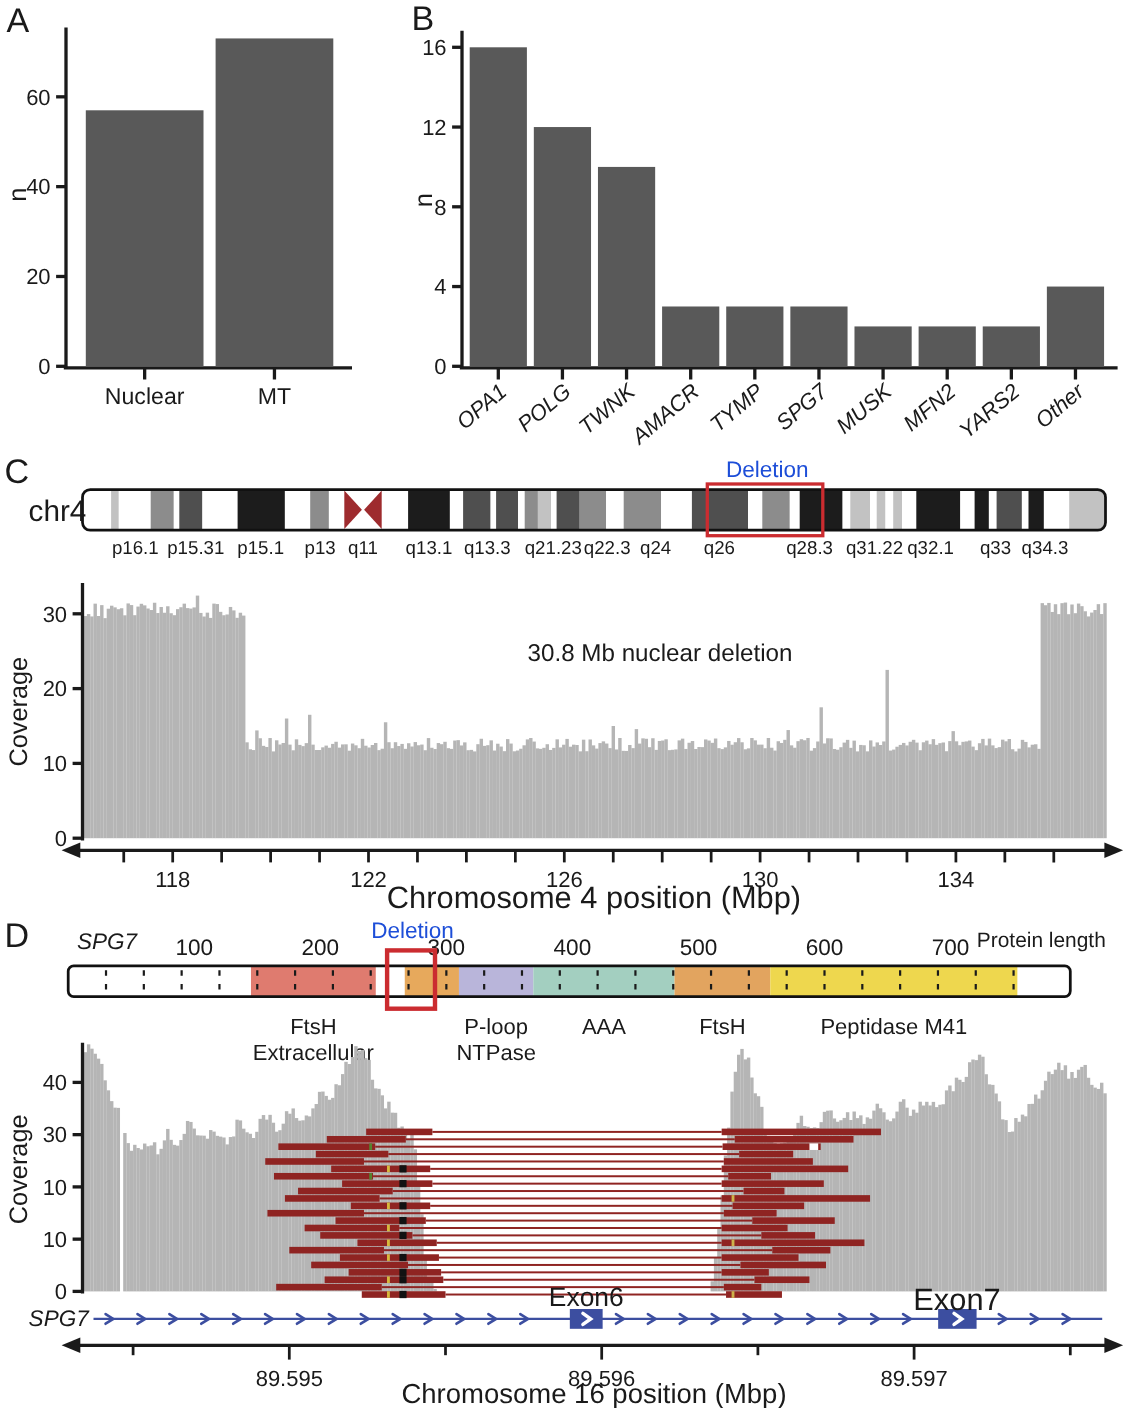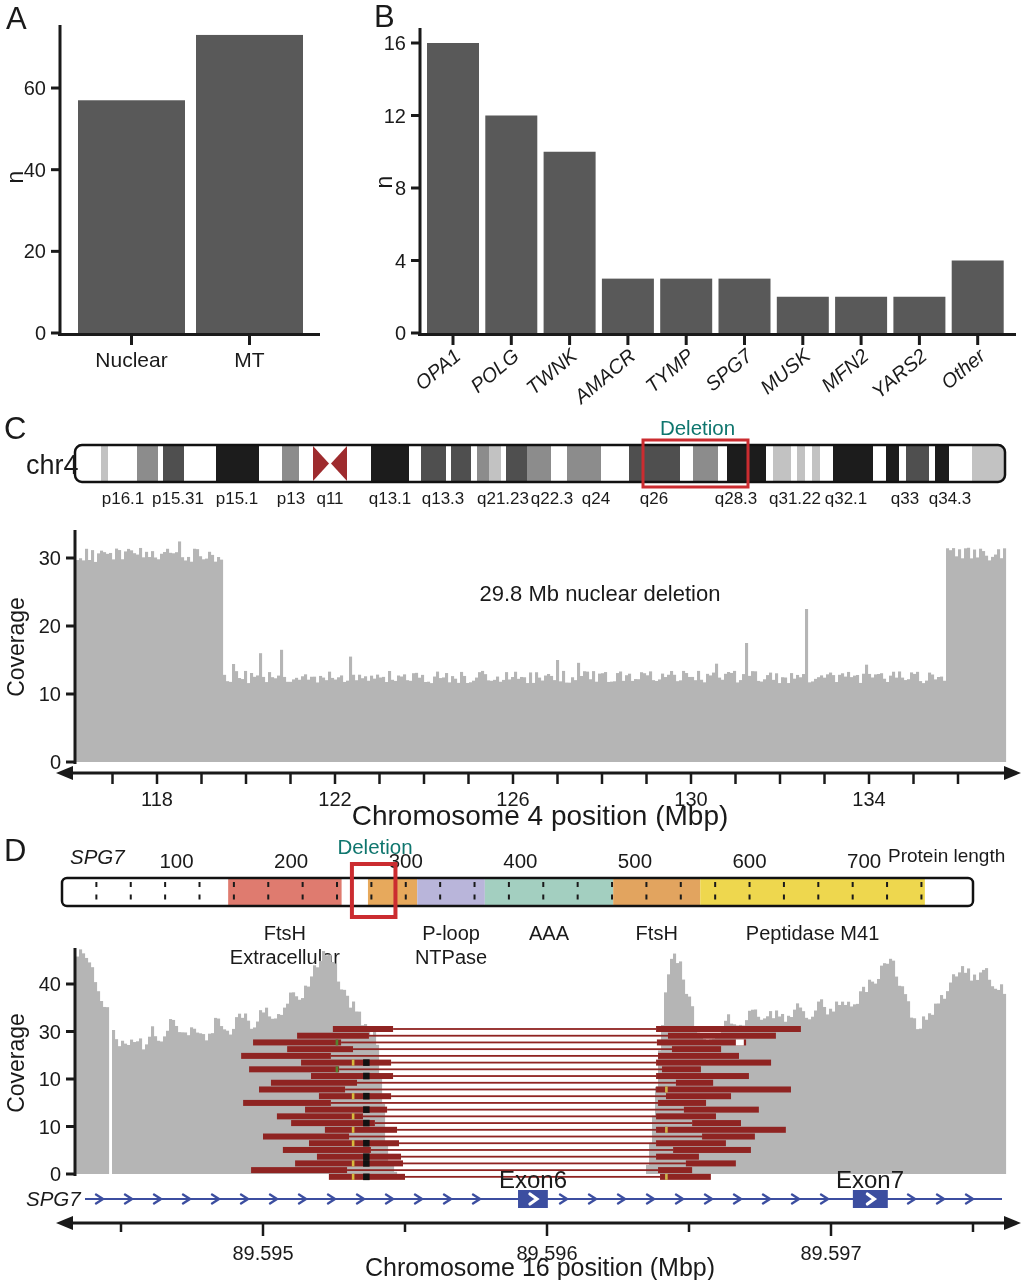--- a/index.html
+++ b/index.html
@@ -1,21 +1,21 @@
 <!DOCTYPE html>
 <html><head>
 <meta charset="utf-8">
 <style>
   html,body{margin:0;padding:0;background:#fff;}
   body{font-family:"Liberation Sans","DejaVu Sans",sans-serif;color:#1a1a1a;}
   #fig{position:relative;width:1035px;height:1280px;background:#fff;overflow:hidden;}
   #cv{position:absolute;left:0;top:0;}
   .lbl{position:absolute;white-space:nowrap;line-height:1.1;}
   .panel-letter{font-size:31px;}
-  .red{color:#0f766e;}
+  .red{color:#1d4ed8;}
   .it{font-style:italic;}
   .ctr{text-align:center;}
   .rot{transform:translate(-50%,-50%) rotate(-90deg);transform-origin:center;}
   svg text{font-family:"Liberation Sans","DejaVu Sans",sans-serif;fill:#1a1a1a;}
 </style>
 </head>
 <body>
 
 <div id="fig">
   <svg id="cv" width="1035" height="1280">
@@ -998,25 +998,25 @@
   <div class="lbl panel-letter" style="left:6px;top:2px">A</div>
   <div class="lbl panel-letter" style="left:374px;top:0px">B</div>
   <div class="lbl panel-letter" style="left:4px;top:412px">C</div>
   <div class="lbl panel-letter" style="left:4px;top:834px">D</div>
 
   <div class="lbl rot" style="left:16px;top:177px;font-size:23px">n</div>
   <div class="lbl rot" style="left:385px;top:182px;font-size:23px">n</div>
 
   <div class="lbl" style="left:26px;top:451px;font-size:27px">chr4</div>
   <div class="lbl red ctr" style="left:645px;top:417px;width:105px;font-size:20.5px">Deletion</div>
-  <div class="lbl ctr" style="left:450px;top:582px;width:300px;font-size:22px">29.8 Mb nuclear deletion</div>
+  <div class="lbl ctr" style="left:450px;top:582px;width:300px;font-size:22px">30.8 Mb nuclear deletion</div>
   <div class="lbl rot" style="left:17px;top:647px;font-size:23px">Coverage</div>
   <div class="lbl ctr" style="left:340px;top:801px;width:400px;font-size:28px">Chromosome 4 position (Mbp)</div>
 
   <div class="lbl it" style="left:70px;top:846px;font-size:20.5px">SPG7</div>
   <div class="lbl red ctr" style="left:329px;top:836px;width:92px;font-size:20.5px">Deletion</div>
   <div class="lbl" style="left:888px;top:846px;font-size:19px">Protein length</div>
   <div class="lbl rot" style="left:17px;top:1063px;font-size:23px">Coverage</div>
   <div class="lbl ctr" style="left:493px;top:1167px;width:80px;font-size:24px">Exon6</div>
-  <div class="lbl ctr" style="left:830px;top:1167px;width:80px;font-size:24px">Exon7</div>
+  <div class="lbl ctr" style="left:830px;top:1167px;width:80px;font-size:28px">Exon7</div>
   <div class="lbl it" style="left:26px;top:1188px;font-size:20.5px">SPG7</div>
   <div class="lbl ctr" style="left:340px;top:1254px;width:400px;font-size:25px">Chromosome 16 position (Mbp)</div>
 </div>
 
 </body></html>

